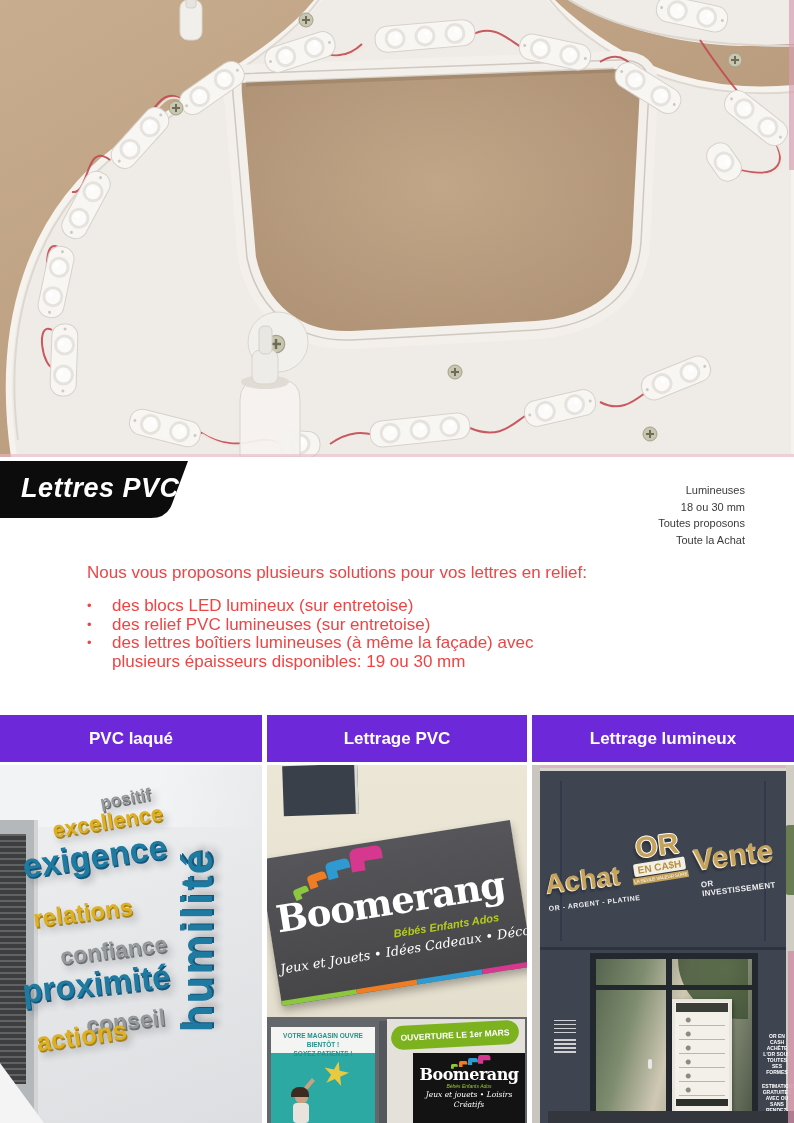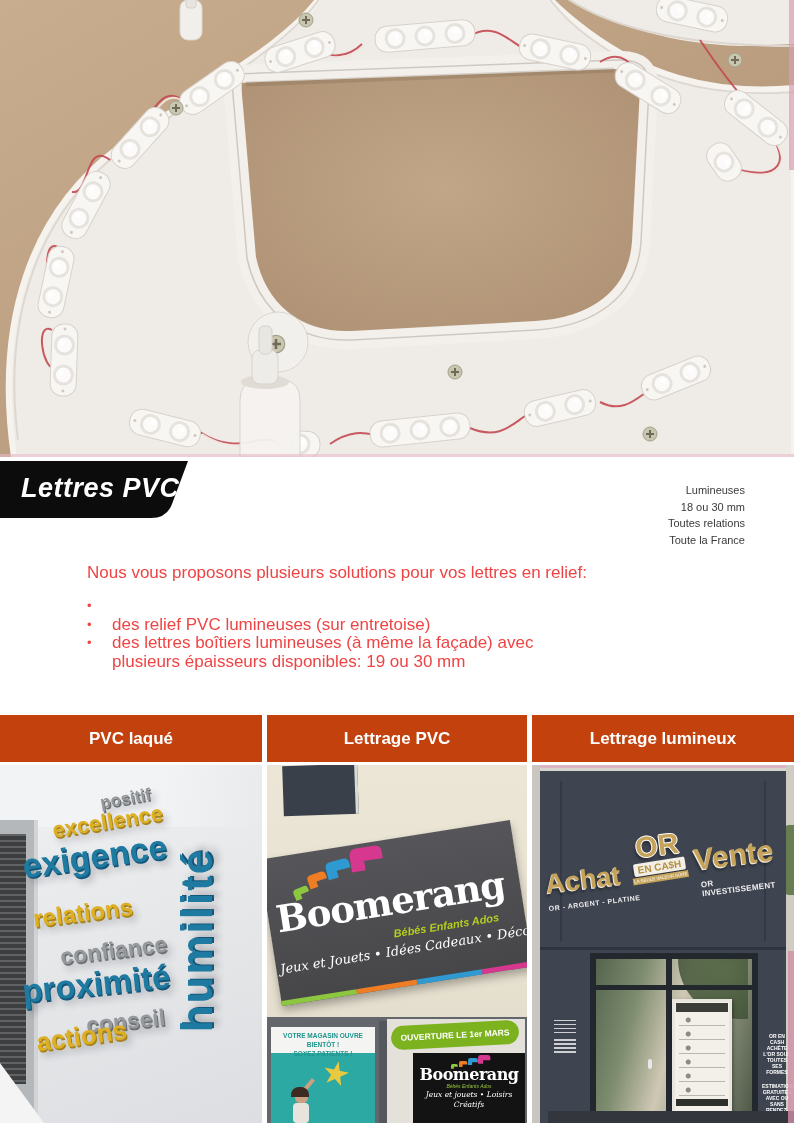--- a/index.html
+++ b/index.html
@@ -20,21 +20,21 @@
   .info{position:absolute;right:49px;top:482px;text-align:right;color:#3a3a3a;
         font-size:11px;line-height:16.5px;}
 
   
   .intro{position:absolute;left:87px;top:563px;width:600px;color:#ef4444;font-size:17px;}
   .intro .lead{margin:0 0 14px 0;}
   .intro ul{list-style:none;margin:0;padding:0;width:470px;}
   .intro li{display:flex;line-height:18.5px;margin:0;}
   .intro li .b{width:25px;flex:0 0 25px;font-size:13px;}
   
-  .col-header{position:absolute;top:715px;height:47px;background:#c2410c;color:#fff;
+  .col-header{position:absolute;top:715px;height:47px;background:#6d28d9;color:#fff;
               font-size:17px;font-weight:bold;text-align:center;line-height:47px;}
   .ch1{left:0;width:262px;} .ch2{left:267px;width:260px;} .ch3{left:532px;width:262px;}
   .photo{position:absolute;top:765px;height:358px;overflow:hidden;}
   .ph1{left:0;width:262px;background:linear-gradient(160deg,#f0f1f3 0%,#e7e8ea 45%,#dddee1 100%);}
   .ph2{left:267px;width:260px;background:linear-gradient(#ece6d6 0%,#e7e1d0 55%,#ddd8c8 100%);}
   .ph3{left:532px;width:262px;background:#d8d5cf;}
   .pink-edge-t{position:absolute;left:0;top:0;width:100%;height:3px;background:#e1a3bb;opacity:.65;}
 
   
   .ceiling{position:absolute;left:0;top:0;width:262px;height:62px;
@@ -253,29 +253,30 @@
     </svg>
   </div>
 
   <div class="banner">
     <span>Lettres PVC</span>
   </div>
 
   <div class="info">
     <div>Lumineuses</div>
     <div>18 ou 30 mm</div>
-    <div>Toutes relations</div>
-    <div>Toute la France</div>
+    <div>Toutes proposons</div>
+    <div>Toute la Achat</div>
   </div>
 
   <div class="intro">
     <p class="lead">Nous vous proposons plusieurs solutions pour vos lettres en relief:</p>
     <ul>
       <li>
         <span class="b">•</span>
+        <span>des blocs LED lumineux (sur entretoise)</span>
       </li>
       <li>
         <span class="b">•</span>
         <span>des relief PVC lumineuses (sur entretoise)</span>
       </li>
       <li>
         <span class="b">•</span>
         <span>des lettres boîtiers lumineuses (à même la façade) avec plusieurs épaisseurs disponibles: 19 ou 30 mm</span>
       </li>
     </ul>

